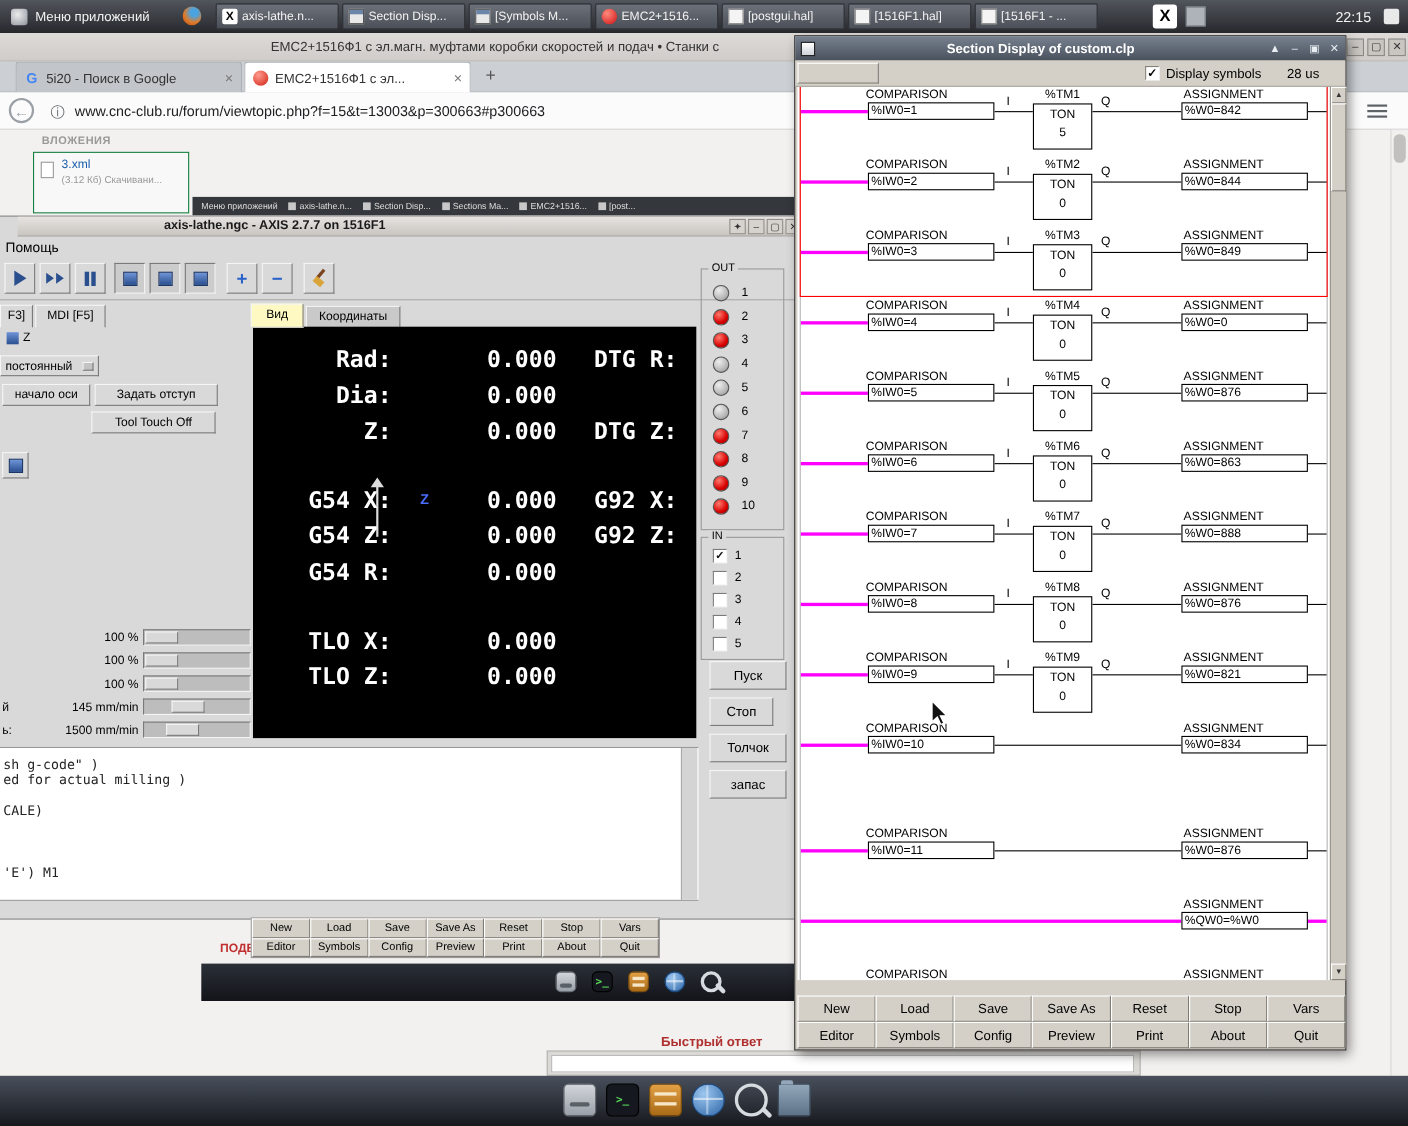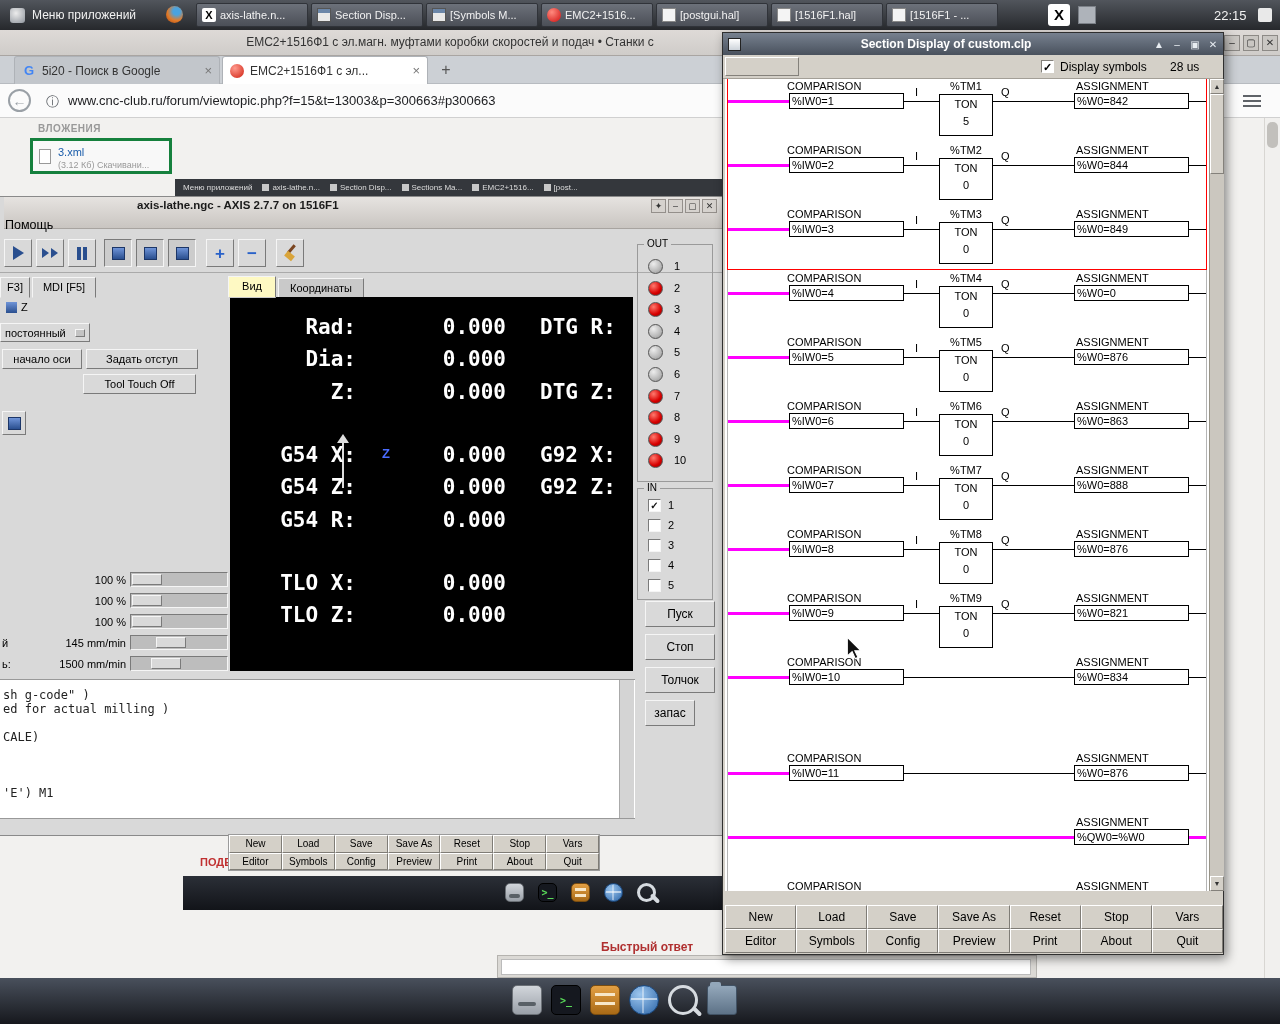--- a/index.html
+++ b/index.html
@@ -38,42 +38,42 @@
 .tab-close{color:#777;font-size:13px}
 #new-tab{position:absolute;left:436px;top:4px;width:20px;height:20px;font:16px/20px "Liberation Sans",sans-serif;text-align:center;color:#555}
 #url-bar{position:absolute;left:0;top:84px;width:1280px;height:34px;background:#fbfbfb;border-bottom:1px solid #d0d0d0}
 #back-btn{position:absolute;left:8px;top:5px;width:23px;height:23px;border:2px solid #9aa0a6;border-radius:50%;color:#9aa0a6;font:bold 14px/20px "Liberation Sans",sans-serif;text-align:center}
 #info-ico{position:absolute;left:46px;top:9px;font-size:13px;color:#5f6368}
 #url-text{position:absolute;left:68px;top:9px;font-size:13px;color:#202124;white-space:nowrap}
 #hamburger{position:absolute;left:1243px;top:11px;width:18px}
 #hamburger i{display:block;height:2px;background:#5f6368;margin-bottom:3px}
 #page-bg{position:absolute;left:0;top:118px;width:1280px;height:860px;background:#f2f1ef}
 #attach-heading{position:absolute;left:38px;top:123px;font:bold 10px "Liberation Sans",sans-serif;color:#999;letter-spacing:.5px}
-#attach-box{position:absolute;left:30px;top:138px;width:142px;height:36px;background:#f8f8f8;border:3px solid #15803d}
+#attach-box{position:absolute;left:30px;top:138px;width:142px;height:56px;background:#f8f8f8;border:1px solid #15803d}
 #attach-ico{position:absolute;left:6px;top:8px;width:12px;height:15px;background:#fff;border:1px solid #999}
 #attach-name{position:absolute;left:25px;top:5px;font-size:11px;color:#1a5dab}
 #attach-size{position:absolute;left:25px;top:19px;font-size:9px;color:#999;white-space:nowrap}
 #br-scroll{position:absolute;left:1264px;top:118px;width:16px;height:860px;background:#f1f0ee;border-left:1px solid #d8d6d2}
 #br-thumb{position:absolute;left:2px;top:4px;width:11px;height:26px;background:#c2c0bc;border-radius:5px}
 
 #mini-tb{position:absolute;left:175px;top:179px;width:547px;height:17px;background:#34373c;display:flex;align-items:center;gap:10px;padding-left:8px}
 .mtb-item{display:flex;align-items:center;gap:3px;color:#ddd;font-size:8px;white-space:nowrap}
 .mtb-ico{width:7px;height:7px;background:#c8c8c8}
 #share-frag{position:absolute;left:200px;top:856px;font:bold 11px "Liberation Sans",sans-serif;color:#c03030}
 #clp-mini{position:absolute;left:228px;top:834px;width:372px;height:37px;background:#d6d3ce;border:1px solid #9b9b9b;display:flex;flex-direction:column}
 #clp-mini .clp-row{flex:1}
 #embed-dock{position:absolute;left:183px;top:876px;width:539px;height:34px;background:linear-gradient(#2b2f37,#121419)}
 #embed-dock-icons{position:absolute;left:322px;top:7px;display:flex;gap:14px;align-items:center}
 #embed-caption{position:absolute;left:250px;top:912px;width:470px;text-align:center;font-size:11px;color:#5f5f5f;white-space:nowrap}
 #quick-reply{position:absolute;left:601px;top:940px;font:bold 12px "Liberation Sans",sans-serif;color:#b03030}
 #reply-strip{position:absolute;left:497px;top:955px;width:540px;height:23px;background:#dbd9d5;border:1px solid #b5b3af}
 #reply-input{position:absolute;left:3px;top:3px;width:530px;height:16px;background:#fff;border:1px solid #bbb}
 
 #axis{position:absolute;left:0;top:196px;width:725px;height:640px;background:#d9d9d9;border:1px solid #8a8a8a;border-left:none}
-#ax-title{position:absolute;left:4px;top:0;width:100%;height:32px;background:linear-gradient(#e6e3e0,#c9c5c1);border-bottom:1px solid #a8a4a0}
+#ax-title{position:absolute;left:16px;top:0;width:100%;height:18px;background:linear-gradient(#e6e3e0,#c9c5c1);border-bottom:1px solid #a8a4a0}
 #ax-title-text{position:absolute;left:133px;top:2px;font:bold 11.5px "Liberation Sans",sans-serif;color:#1a1a1a;white-space:nowrap}
 .ax-ctl{position:absolute;top:2px;width:15px;height:14px;background:#d6d2ce;border:1px solid #948f8b;font:9px/12px "Liberation Sans",sans-serif;text-align:center;color:#333}
 #ax-menubar{position:absolute;left:0;top:18px;width:100%;height:20px}
 #ax-menubar span{position:absolute;left:5px;top:3px;font-size:12.5px}
 #ax-toolbar{position:absolute;left:0;top:38px;width:100%;height:38px;border-bottom:1px solid #aaa}
 .axtb{position:absolute;top:4px;width:28px;height:28px;background:#d9d9d9;border:1px solid;border-color:#f5f5f5 #7a7a7a #7a7a7a #f5f5f5;display:flex;align-items:center;justify-content:center;gap:2px}
 .axtb.pressed{border-color:#7a7a7a #f5f5f5 #f5f5f5 #7a7a7a;background:#cccccc}
 .tri{width:0;height:0;border-left:11px solid #2a4f8f;border-top:7px solid transparent;border-bottom:7px solid transparent}
 .tri.small{border-left-width:7px;border-top-width:5px;border-bottom-width:5px}
 .pbar{width:4px;height:13px;background:#2a4f8f}
@@ -357,23 +357,23 @@
         <div class="led-num" style="left: 30px; top: 90px;">5</div>
       </div>
     <div id="gcode">
       <div id="gcode-scroll"></div>
     <div class="gc-line" style="top: 8px;">sh g-code" )</div>
         <div class="gc-line" style="top: 22px;">ed for actual milling )</div>
         <div class="gc-line" style="top: 50px;">CALE)</div>
         <div class="gc-line" style="top: 106px;">'E') M1</div>
       </div>
   <div class="tkbtn act" style="left: 645px; top: 404px; width: 70px; height: 26px;">Пуск</div>
-      <div class="tkbtn act" style="left: 645px; top: 437px; width: 70px; height: 26px;">Стоп</div>
+      <div class="tkbtn act" style="left: 645px; top: 437px; width: 58px; height: 26px;">Стоп</div>
       <div class="tkbtn act" style="left: 645px; top: 470px; width: 70px; height: 26px;">Толчок</div>
-      <div class="tkbtn act" style="left: 645px; top: 503px; width: 50px; height: 26px;">запас</div>
+      <div class="tkbtn act" style="left: 645px; top: 503px; width: 70px; height: 26px;">запас</div>
       <div class="sl-label" style="left: 0px; top: 377px;">100 %</div>
       <div class="sl-trough" style="left: 130px; top: 375px; width: 98px;">
         <div class="sl-thumb" style="left: 1px;"></div>
       </div>
       <div class="sl-label" style="left: 0px; top: 398px;">100 %</div>
       <div class="sl-trough" style="left: 130px; top: 396px; width: 98px;">
         <div class="sl-thumb" style="left: 1px;"></div>
       </div>
       <div class="sl-label" style="left: 0px; top: 419px;">100 %</div>
       <div class="sl-trough" style="left: 130px; top: 417px; width: 98px;">

